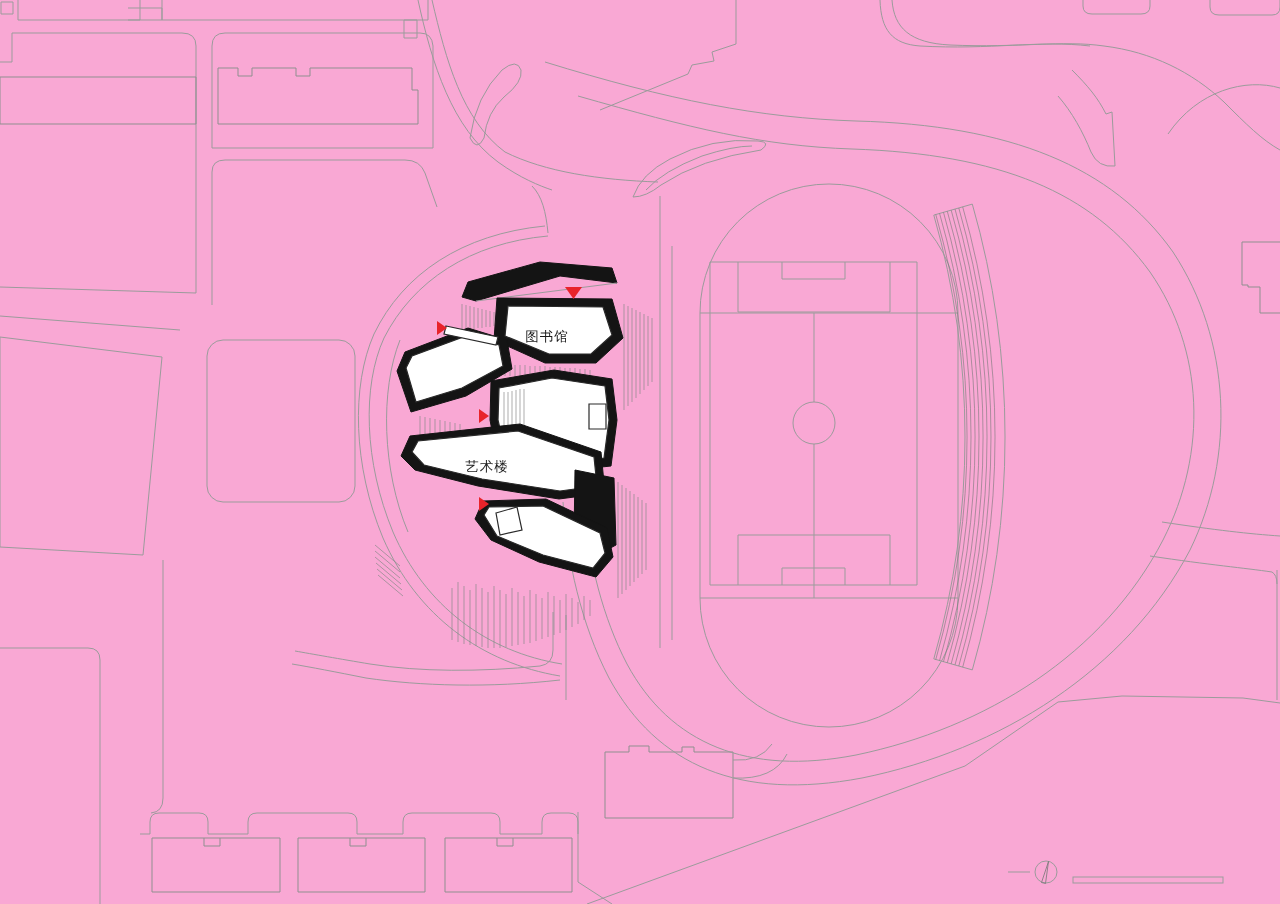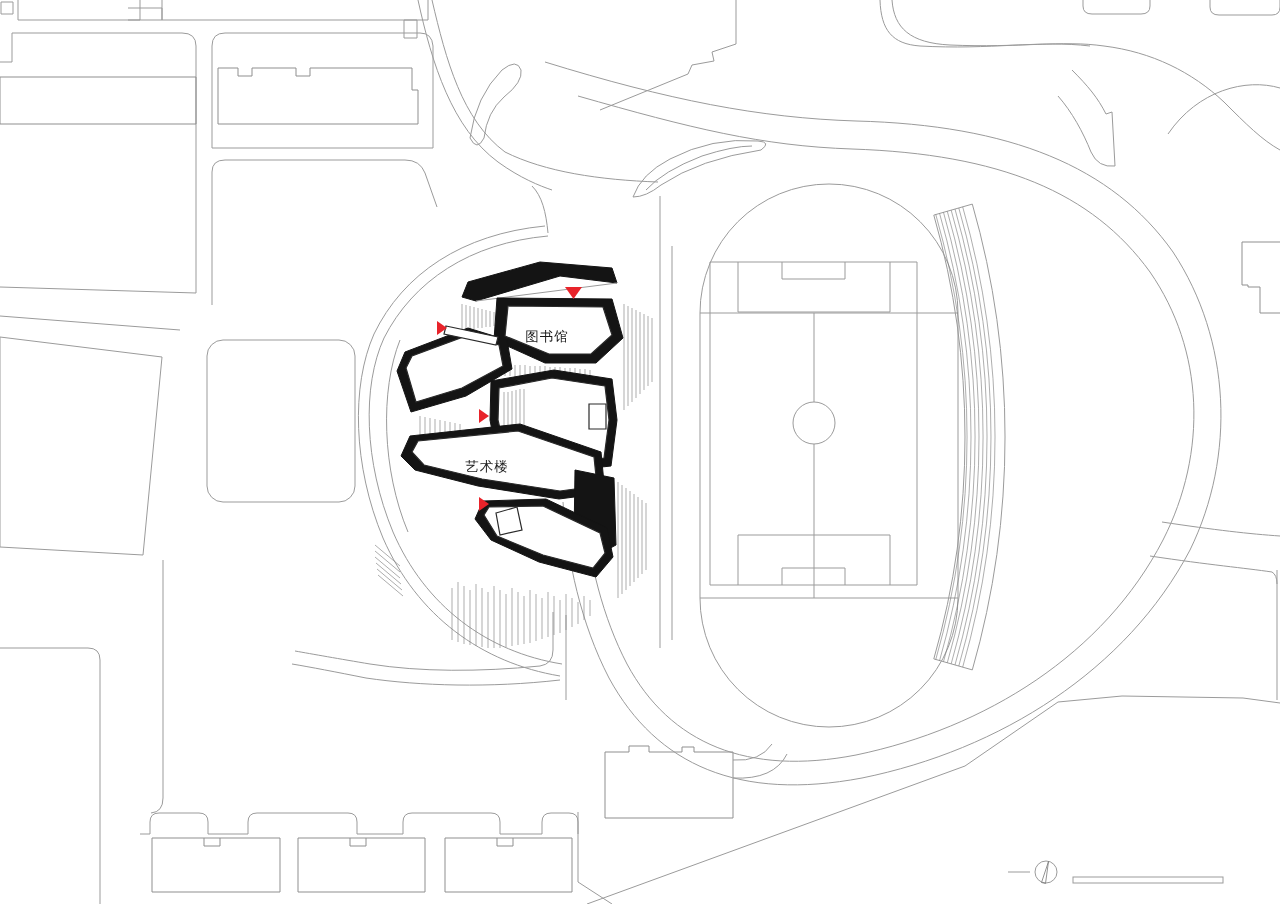--- a/index.html
+++ b/index.html
@@ -1,16 +1,16 @@
 <!DOCTYPE html>
 <html><head>
 <meta charset="utf-8">
 <style>
   html,body{margin:0;padding:0;background:#e9e9e9;}
-  .page{width:1280px;height:904px;background:#ffffff;position:relative;overflow:hidden;
+  .page{width:1280px;height:904px;background:#f9a8d4;position:relative;overflow:hidden;
         font-family:"DejaVu Sans","Liberation Sans",sans-serif;}
   svg{display:block}
   .ctx{stroke:#9b9b9b;stroke-width:1;fill:none;}
   .ctxb{stroke:#8f8f8f;stroke-width:1;fill:none;}
   .blk{fill:#141414;stroke:#141414;stroke-width:1;}
   .wht{fill:#ffffff;stroke:#2a2a2a;stroke-width:1.2;}
   .hatch{stroke:#8a8a8a;stroke-width:0.7;fill:none;}
   .hatch2{stroke:#777777;stroke-width:0.6;fill:none;}
   .lbl{font-size:13.5px;fill:#1c1c1c;letter-spacing:1px;}
 </style>

